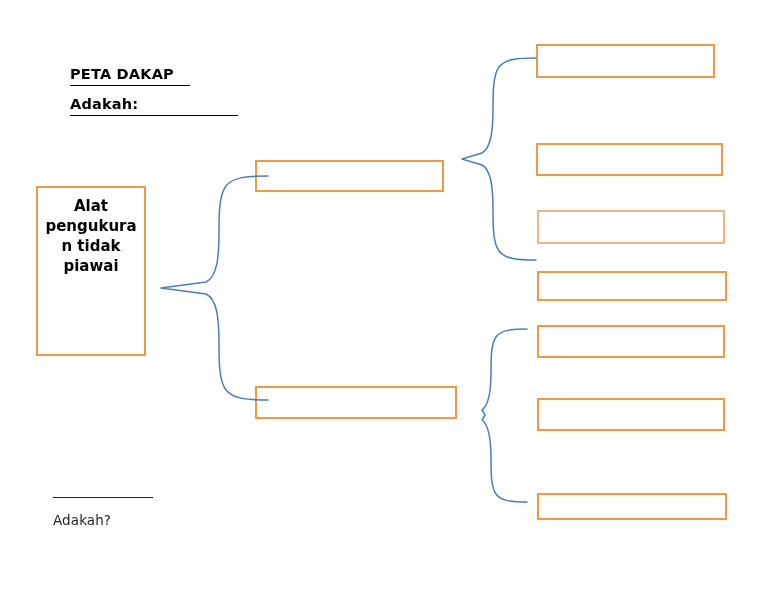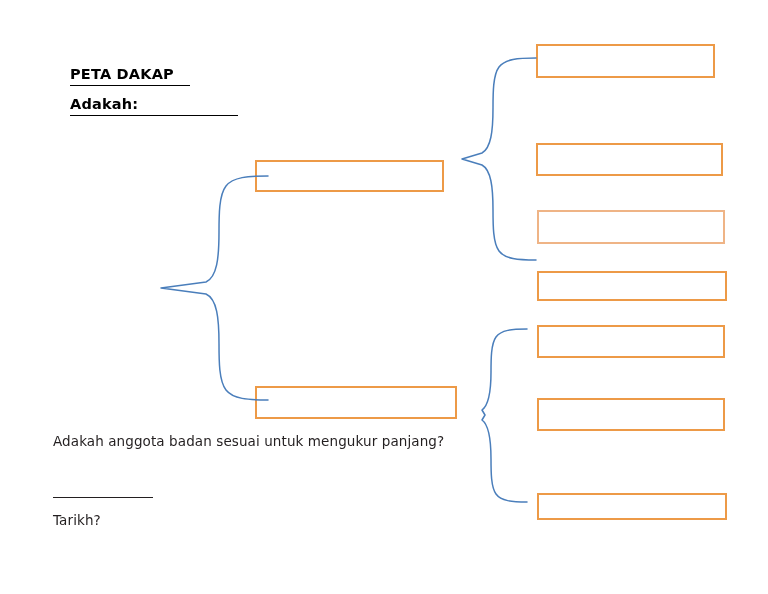--- a/index.html
+++ b/index.html
@@ -127,20 +127,23 @@
 <body>
 
 <div id="page">
 
   <div class="header-line" id="title-peta-dakap">PETA DAKAP</div>
   <div class="header-rule" id="rule-peta-dakap"></div>
 
   <div class="header-line" id="title-tarikh">Adakah:</div>
   <div class="header-rule" id="rule-tarikh"></div>
 
+  <div class="obox" id="box-main">
+    <span class="main-text">Alat pengukuran tidak piawai</span>
+  </div>
 
   <div class="obox" id="box-mid-1"></div>
   <div class="obox" id="box-mid-2"></div>
 
   <div class="obox" id="box-leaf-1"></div>
   <div class="obox" id="box-leaf-2"></div>
   <div class="obox light" id="box-leaf-3"></div>
   <div class="obox" id="box-leaf-4"></div>
 
   <div class="obox" id="box-leaf-5"></div>
@@ -173,19 +176,18 @@
              C 512,329 501,330 496,337
              C 491,344 491,359 491,372
              C 491,391 489,405 482,410
              L 485,415
              L 482,420
              C 489,425 491,440 491,459
              C 491,472 491,487 496,494
              C 501,501 512,502 527,502"></path>
   </svg>
 
-  <div class="qtext" id="question-main">Adakah anggota badan sesuai untuk mengukur panjang?</div>
 
   <div id="answer-rule"></div>
 
-  <div class="qtext" id="question-why">Tarikh?</div>
+  <div class="qtext" id="question-why">Adakah?</div>
 
 </div>
 
 </body></html>

